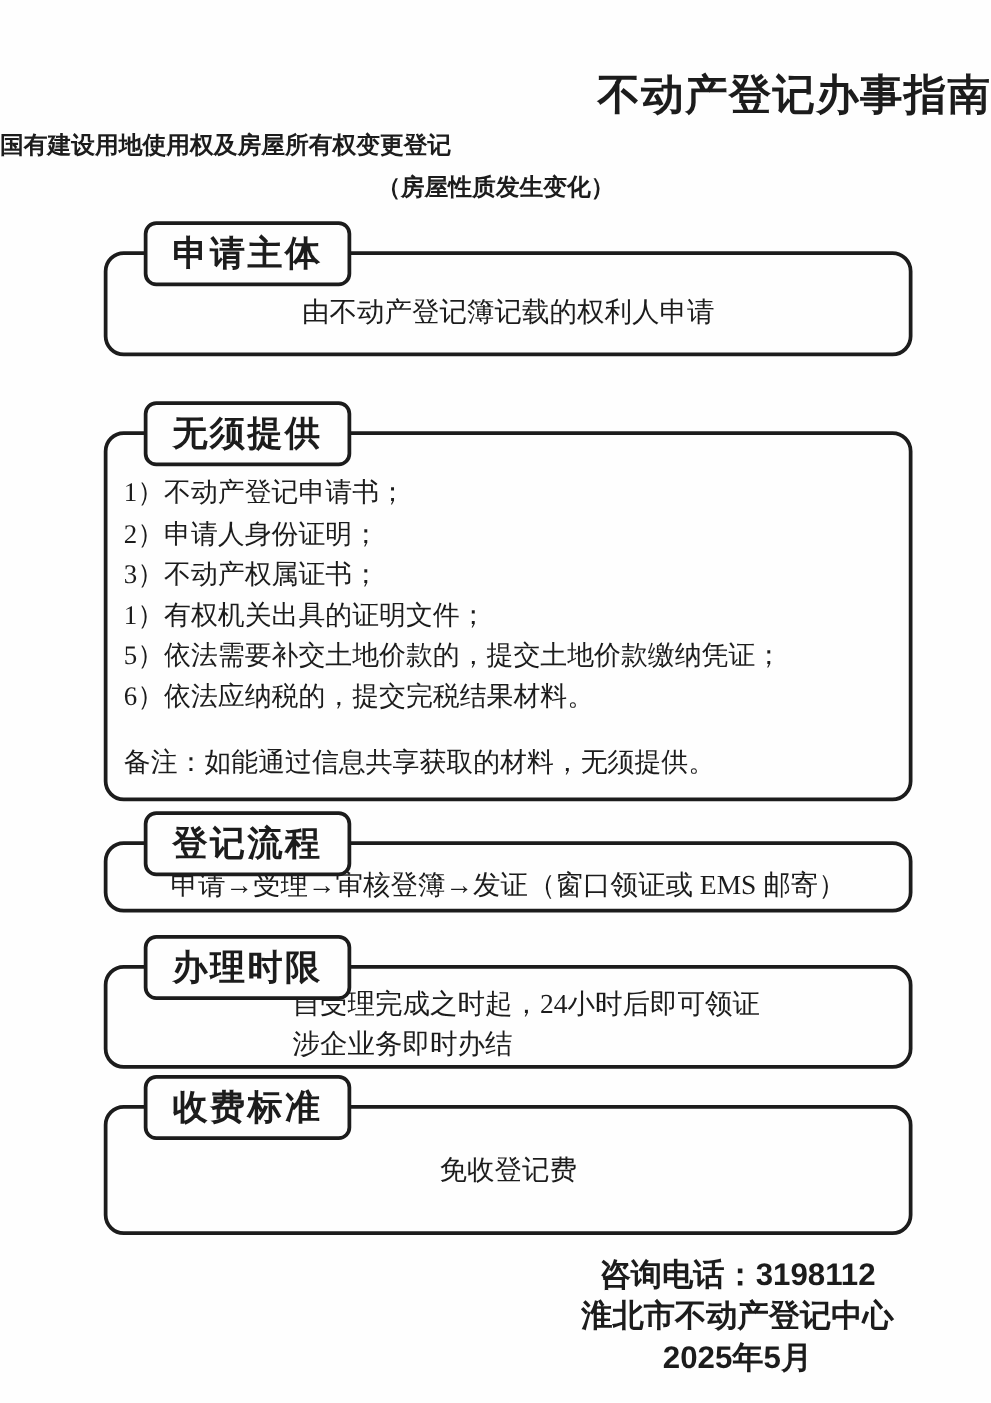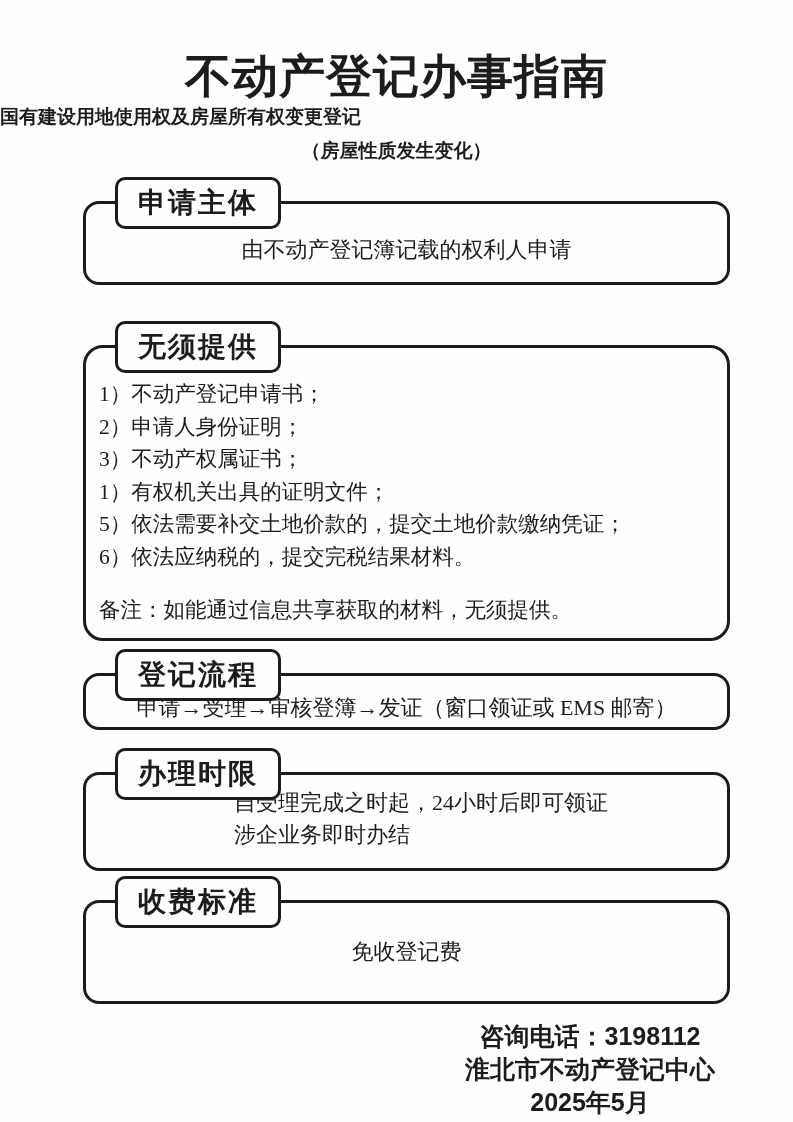--- a/index.html
+++ b/index.html
@@ -10,24 +10,24 @@
     margin: 0 auto;
     background: #fefefe;
     color: #1c1c1c;
     overflow: hidden;
     box-sizing: border-box;
     padding-top: 54px;
     font-family: "Liberation Serif", "DejaVu Serif", serif;
   }
   .page-title {
     margin: 0;
-    text-align: center;
+    text-align: right;
     font-family: "Liberation Serif", "DejaVu Serif", serif;
     font-weight: bold;
-    font-size: 46px;
+    font-size: 34px;
     line-height: 46px;
     letter-spacing: 1px;
   }
   .page-subtitle {
     text-align: left;
     font-family: "Liberation Sans", "DejaVu Sans", sans-serif;
     font-weight: bold;
     font-size: 19px;
     line-height: 34px;
   }
@@ -72,30 +72,30 @@
     display: flex;
     align-items: center;
     justify-content: center;
     text-align: center;
   }
   
   .s1 { margin-top: 34px; }
   .s1 .bbody { height: 84px; padding-top: 14px; }
   
   .s2 { margin-top: 60px; }
-  .s2 .bbody { min-height: 287px; padding: 30px 16px 12px 13px; border-radius: 20px; }
+  .s2 .bbody { min-height: 287px; padding: 30px 16px 12px 13px; }
   .materials-list { list-style: none; margin: 0; padding: 0; }
   .materials-list li { font-size: 21.5px; line-height: 32.5px; }
   .materials-note { margin-top: 21px; font-size: 21.5px; line-height: 32px; font-family: Liberation Serif, serif; }
   
   .s3 { margin-top: 32px; }
   .s3 .bbody { height: 57px; padding-top: 12px; }
   
   .s4 { margin-top: 42px; }
-  .s4 .bbody { height: 99px; padding: 12px 0 0 148px; line-height: 32px; }
+  .s4 .bbody { height: 83px; padding: 12px 0 0 148px; line-height: 32px; }
   
   .s5 { margin-top: 29px; }
   .s5 .bbody { height: 104px; }
   
   .footer {
     margin-top: 16px;
     margin-left: 390px;
     width: 400px;
     text-align: center;
     font-family: "Liberation Sans", "DejaVu Sans", sans-serif;

